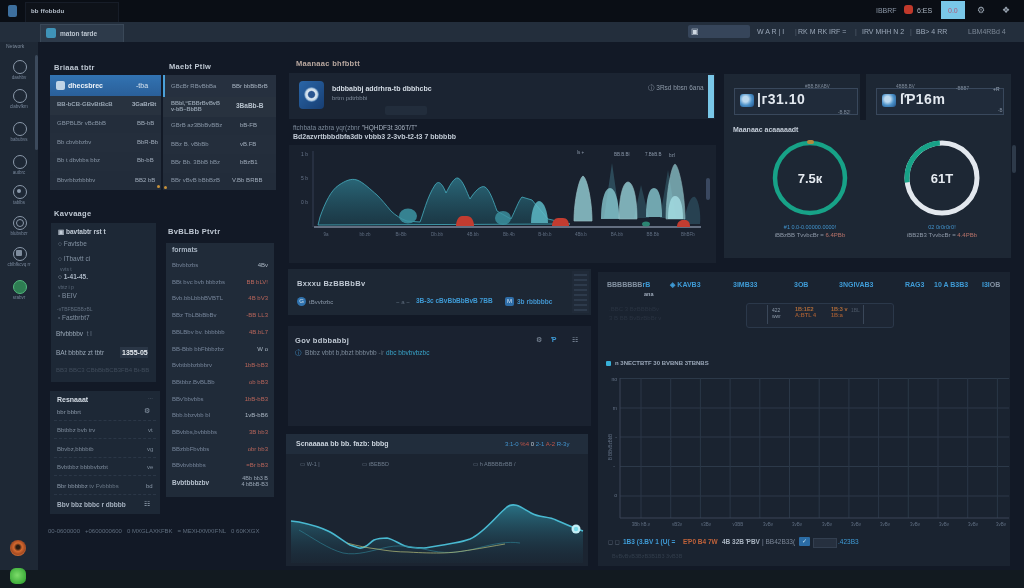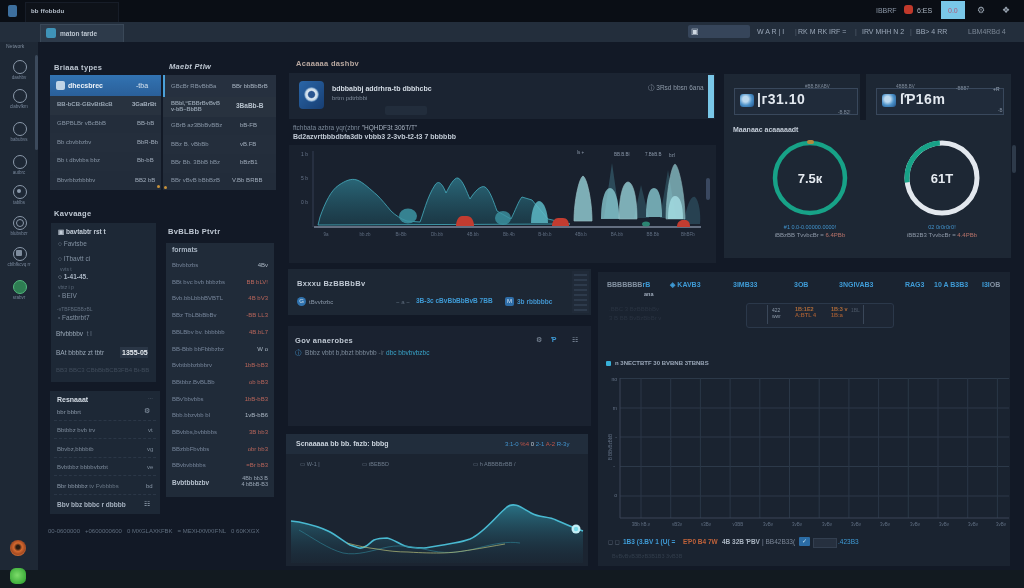--- a/index.html
+++ b/index.html
@@ -64,21 +64,21 @@
   <div class="abs" style="left:4px;top:231px;width:30px;text-align:center;color:#77869a;font-size:4.5px;">blubvbzr</div>
   <div class="abs" style="left:13px;top:247px;width:12px;height:12px;border:1.5px solid #8b99aa;border-radius:50%;"></div>
   <div class="abs" style="left:16px;top:250px;width:6px;height:6px;background:#7e8c9d;border-radius:1px;"></div>
   <div class="abs" style="left:2px;top:262px;width:34px;text-align:center;color:#77869a;font-size:4.5px;">cblbfkcvq rr</div>
   <div class="abs" style="left:13px;top:280px;width:12px;height:12px;border:1.5px solid #53b87f;border-radius:50%;background:#2e7d52;"></div>
   <div class="abs" style="left:4px;top:295px;width:30px;text-align:center;color:#77869a;font-size:4.5px;">srabvr</div>
   <div class="abs" style="left:10px;top:540px;width:16px;height:16px;border-radius:50%;background:radial-gradient(circle at 50% 45%,#2a1c12 15%,#d4692f 35%,#a34a22 60%,#e07838 78%,#52301c 95%);"></div>
   <div class="abs" style="left:10px;top:568px;width:16px;height:16px;border-radius:35%;background:radial-gradient(circle at 45% 45%,#7ddc6a,#3fae3c 70%,#2c8f33);"></div>
 </div>
 
-<div class="abs hdr" style="left:54px;top:63px;">Briaaa types</div>
+<div class="abs hdr" style="left:54px;top:63px;">Briaaa tbtr</div>
 <div class="abs" style="left:50px;top:75px;width:111px;height:115px;background:#222c3a;"></div>
 <div class="abs" style="left:50px;top:75px;width:111px;height:21px;background:linear-gradient(#3273b2,#2a5f99);"></div>
 <div class="abs" style="left:56px;top:81px;width:9px;height:9px;background:#cfe0ee;border-radius:2px;opacity:.9;"></div>
 <div class="abs" style="left:68px;top:82px;color:#eef3f8;font-size:7px;font-weight:bold;">dhecsbrec</div>
 <div class="abs" style="left:136px;top:82px;color:#d8e4ef;font-size:7px;">-tba</div>
 <div class="abs" style="left:50px;top:96px;width:111px;height:19px;background:#28323f;"></div>
 <div class="abs" style="left:57px;top:101px;color:#97a4b2;font-size:6px;font-weight:bold;">BB-bCB-GBvBtBcB</div>
 <div class="abs" style="left:132px;top:101px;color:#a5b1bf;font-size:6px;font-weight:bold;">3GaBrBt</div>
 <div class="abs" style="left:50px;top:115px;width:111px;height:18px;background:#232d3b;"></div>
 <div class="abs" style="left:57px;top:120px;color:#8795a5;font-size:6px;">GBPBLBr vBcBbB</div>
@@ -87,21 +87,21 @@
 <div class="abs" style="left:57px;top:139px;color:#8795a5;font-size:6px;">Bb cbvbbzbv</div>
 <div class="abs" style="left:137px;top:139px;color:#9fabba;font-size:6px;">BbR-Bb</div>
 <div class="abs" style="left:50px;top:152px;width:111px;height:19px;background:#232d3b;"></div>
 <div class="abs" style="left:57px;top:157px;color:#8795a5;font-size:6px;">Bb t dbvbbs bbz</div>
 <div class="abs" style="left:137px;top:157px;color:#9fabba;font-size:6px;">Bb-bB</div>
 <div class="abs" style="left:50px;top:171px;width:111px;height:19px;background:#222c3a;"></div>
 <div class="abs" style="left:57px;top:177px;color:#8795a5;font-size:6px;">Bbvrbbzbbbbv</div>
 <div class="abs" style="left:135px;top:177px;color:#9fabba;font-size:6px;">BB2 bB</div>
 <div class="abs" style="left:157px;top:185px;width:3px;height:3px;background:#c8923a;border-radius:50%;"></div>
 
-<div class="abs hdr" style="left:169px;top:62px;font-style:italic;">Maebt Ptlw</div>
+<div class="abs hdr" style="left:169px;top:62px;">Maebt Ptlw</div>
 <div class="abs" style="left:163px;top:75px;width:113px;height:115px;background:#222c3a;"></div>
 <div class="abs" style="left:163px;top:75px;width:113px;height:22px;background:#26303f;"></div>
 <div class="abs" style="left:163px;top:75px;width:2px;height:22px;background:#4ba0d8;"></div>
 <div class="abs" style="left:171px;top:83px;color:#8b99a9;font-size:6px;">GBcBr RBvBbBa</div>
 <div class="abs" style="left:232px;top:83px;color:#a9b5c3;font-size:6px;">BBr bbBbBrB</div>
 <div class="abs" style="left:163px;top:97px;width:113px;height:20px;background:#28323f;"></div>
 <div class="abs" style="left:171px;top:100px;color:#93a0ae;font-size:5.5px;font-weight:bold;">BBbI,“EBBrBvBvB<br>v-bB~BbBB</div>
 <div class="abs" style="left:236px;top:102px;color:#b7c2cd;font-size:6.5px;font-weight:bold;">3BaBb-B</div>
 <div class="abs" style="left:163px;top:117px;width:113px;height:18px;background:#232d3b;"></div>
 <div class="abs" style="left:171px;top:122px;color:#8795a5;font-size:6px;">GBrB az3BbBvBBz</div>
@@ -183,21 +183,21 @@
 <div class="abs" style="left:218px;top:429.0px;width:50px;text-align:right;color:#b8655a;font-size:6px;">3B bb3</div>
 <div class="abs" style="left:172px;top:445.7px;color:#76859a;font-size:6px;">BBzbbFbvbbs</div>
 <div class="abs" style="left:218px;top:445.7px;width:50px;text-align:right;color:#b8655a;font-size:6px;">obr bb3</div>
 <div class="abs" style="left:172px;top:462.4px;color:#76859a;font-size:6px;">BBvbvbbbbs</div>
 <div class="abs" style="left:218px;top:462.4px;width:50px;text-align:right;color:#b8655a;font-size:6px;">=Br bB3</div>
 <div class="abs" style="left:172px;top:479px;color:#b6c1ce;font-size:6.5px;font-weight:bold;">Bvbtbbbzbv</div>
 <div class="abs" style="left:218px;top:475px;width:50px;text-align:right;color:#9aa7b6;font-size:5.5px;">4Bb bb3 B<br>4 bBbB-B3</div>
 
 <div class="abs dim" style="left:48px;top:528px;font-size:6px;">00-0600000&nbsp;&nbsp;&nbsp;+0600000600&nbsp;&nbsp;&nbsp;0 MXGLAXKFBK&nbsp;&nbsp;&nbsp;= MEXHXMXIFNL&nbsp;&nbsp;&nbsp;0 60KXGX</div>
 
-<div class="abs hdr" style="left:296px;top:59px;color:#b9a8a0;">Acaaaaa dashbv</div>
+<div class="abs hdr" style="left:296px;top:59px;color:#b9a8a0;">Maanaac bhfbbtt</div>
 <div class="abs" style="left:289px;top:73px;width:426px;height:46px;background:#1b2432;"></div>
 <div class="abs" style="left:299px;top:81px;width:25px;height:28px;border-radius:4px;background:linear-gradient(135deg,#2a66a8,#173e73);"></div>
 <div class="abs" style="left:304px;top:87px;width:15px;height:15px;border-radius:50%;background:radial-gradient(circle,#2a5590 28%,#dde8f2 40%,#c6d8e8 55%,#3c6fa8 70%,#1d4176 100%);"></div>
 <div class="abs" style="left:332px;top:85px;color:#d3dbe4;font-size:7px;font-weight:bold;">bdbbabbj addrhra-tb dbbhcbc</div>
 <div class="abs" style="left:332px;top:95px;color:#7e8b9a;font-size:6px;">brtm pdtrbbbi</div>
 <div class="abs" style="left:385px;top:106px;width:42px;height:9px;background:#222d3c;border-radius:2px;color:#55627235;"></div>
 <div class="abs" style="left:648px;top:84px;color:#8e9aa9;font-size:6.5px;">ⓘ 3Rsd bbsn 6ana</div>
 <div class="abs" style="left:708px;top:75px;width:6px;height:43px;background:#79c7e8;"></div>
 
 <div class="abs" style="left:293px;top:124px;color:#7b8999;font-size:6.5px;">ftchbata azbra yqr(zbnr <span style="color:#a7b2c0;">"HQHDF3t 306T/T"</span></div>
@@ -310,21 +310,21 @@
         <line x1="2" y1="14" x2="15" y2="14"></line>
         <line x1="2" y1="19" x2="15" y2="19"></line>
         <line x1="2" y1="24" x2="15" y2="24"></line>
         <line x1="2" y1="29" x2="15" y2="29"></line>
         <line x1="2" y1="34" x2="15" y2="34"></line>
         <line x1="2" y1="39" x2="15" y2="39"></line>
       </g>
     </svg>
 
 <div class="abs" style="left:288px;top:326px;width:303px;height:100px;background:#1a2230;"></div>
-<div class="abs hdr" style="left:295px;top:336px;">Gov anaerobes</div>
+<div class="abs hdr" style="left:295px;top:336px;">Gov bdbbabbj</div>
 <div class="abs" style="left:536px;top:336px;color:#8a97a7;font-size:7px;">⚙</div>
 <div class="abs" style="left:551px;top:336px;color:#3f9bd6;font-size:7px;font-weight:bold;">Ƥ</div>
 <div class="abs" style="left:572px;top:336px;color:#8a97a7;font-size:7px;">☷</div>
 <div class="abs" style="left:295px;top:349px;color:#7d8b9b;font-size:6.5px;"><span style="color:#4294ce;">ⓘ</span>&nbsp; Bbbz vbbt b,bbzt bbbvbb <span style="color:#55626f;">-ir</span> <span style="color:#38a3c8;">dbc bbvbvbzbc</span></div>
 
 <div class="abs" style="left:286px;top:434px;width:302px;height:132px;background:#1b2431;"></div>
 <div class="abs" style="left:286px;top:434px;width:302px;height:20px;background:#212d3c;"></div>
 <div class="abs" style="left:296px;top:440px;color:#c8d1db;font-size:7px;font-weight:bold;">Scnaaaaa bb bb. fazb: bbbg</div>
 <div class="abs" style="left:505px;top:441px;font-size:6px;"><span style="color:#4294ce;">3:1-0</span> <span style="color:#c05548;">%4</span> <span style="color:#c3ccd6;">0</span> <span style="color:#4294ce;">2-1</span> <span style="color:#c05548;">A-2</span> <span style="color:#4294ce;">R-3у</span></div>
 <div class="abs" style="left:300px;top:461px;color:#6c7a8b;font-size:5.5px;">▭ W-1 |</div>

